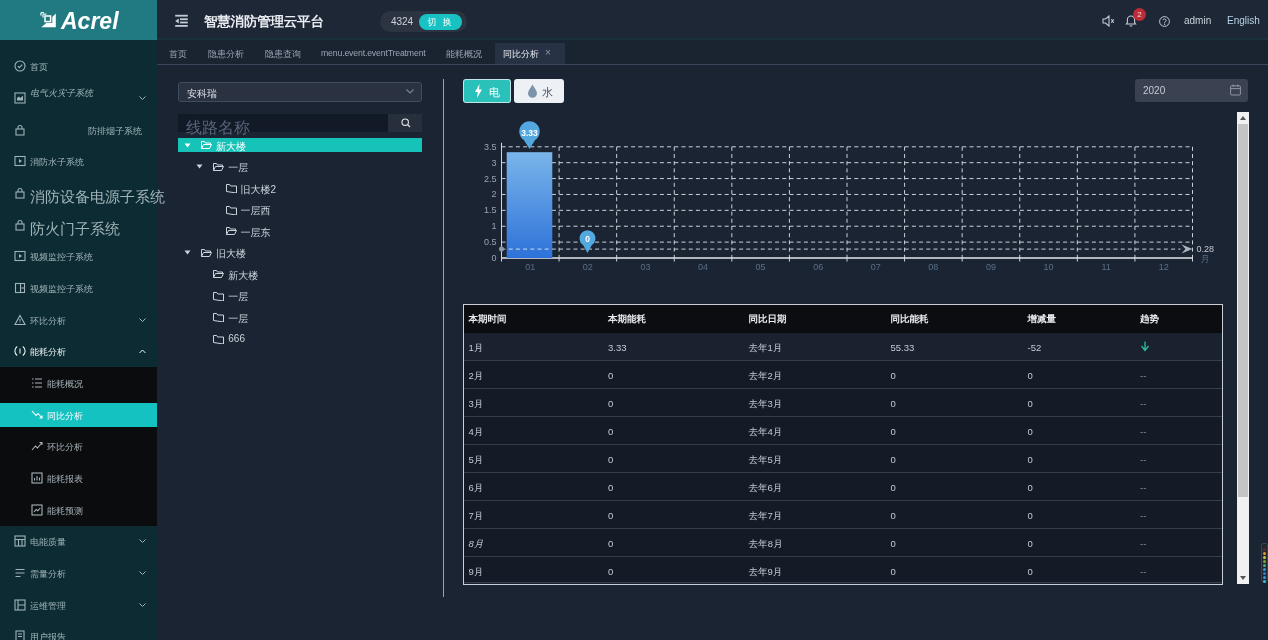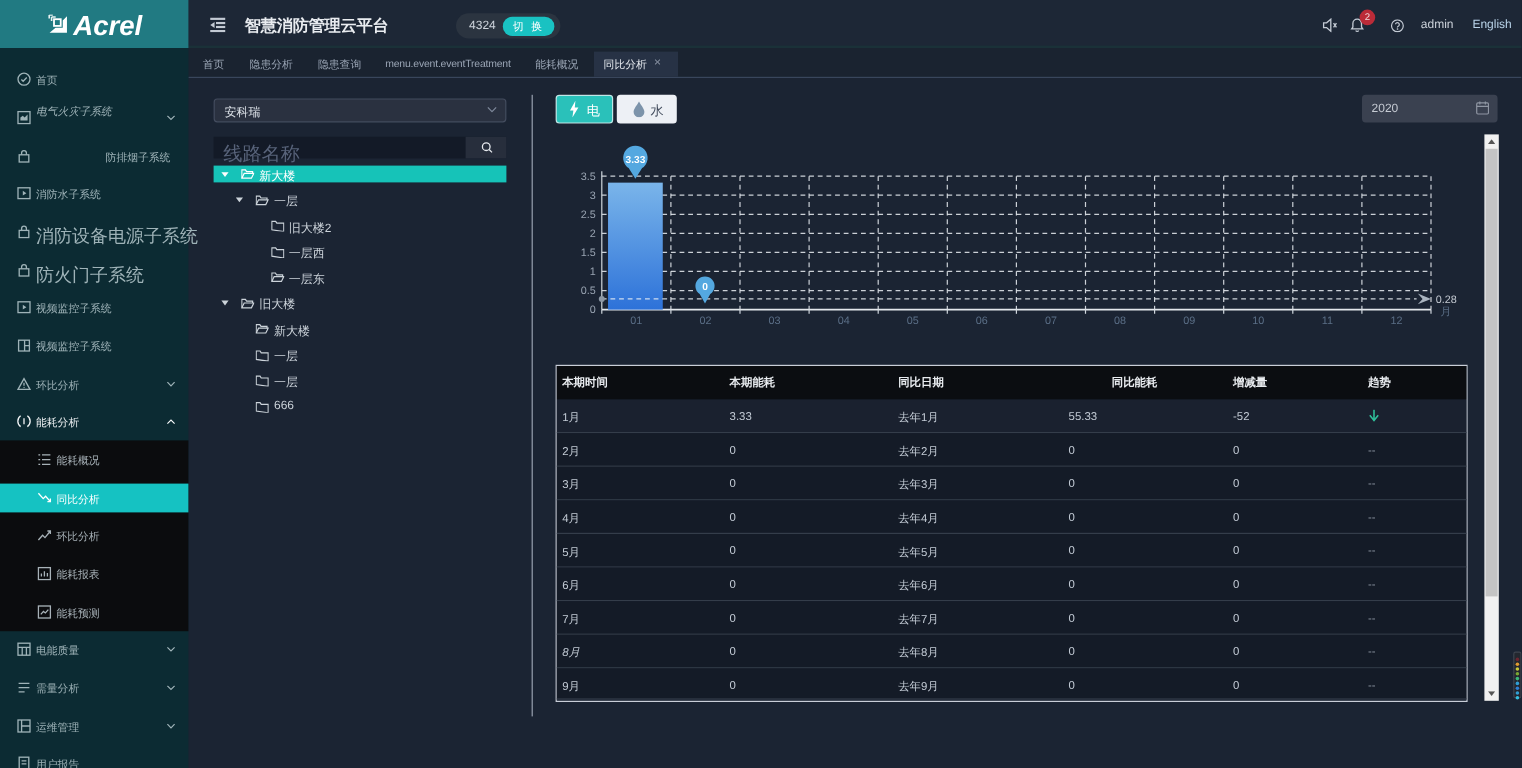--- a/index.html
+++ b/index.html
@@ -339,21 +339,21 @@
     <text x="74.5" y="36" text-anchor="middle" font-size="8.5" fill="#fff" font-weight="bold">3.33</text>
     <path d="M132.5 153 L128.1 145 A8 8 0 1 1 136.9 145 z" fill="#54a8e0"></path>
     <text x="132.5" y="142" text-anchor="middle" font-size="8.5" fill="#fff" font-weight="bold">0</text>
   </svg>
 
 <div class="abs" style="left:462.5px;top:303.5px;width:760px;height:281px;border:1px solid #c9ced8;"></div>
 <div class="abs" style="left:463.5px;top:304.5px;width:758px;height:28px;background:#0b0d11;"></div>
 <div class="abs" style="left:468.5px;top:313px;color:#e8ebef;font-size:9.5px;font-weight:bold;">本期时间</div>
 <div class="abs" style="left:608px;top:313px;color:#e8ebef;font-size:9.5px;font-weight:bold;">本期能耗</div>
 <div class="abs" style="left:748.5px;top:313px;color:#e8ebef;font-size:9.5px;font-weight:bold;">同比日期</div>
-<div class="abs" style="left:890.5px;top:313px;color:#e8ebef;font-size:9.5px;font-weight:bold;margin-left:36px;">同比能耗</div>
+<div class="abs" style="left:890.5px;top:313px;color:#e8ebef;font-size:9.5px;font-weight:bold;">同比能耗</div>
 <div class="abs" style="left:1027.5px;top:313px;color:#e8ebef;font-size:9.5px;font-weight:bold;">增减量</div>
 <div class="abs" style="left:1140px;top:313px;color:#e8ebef;font-size:9.5px;font-weight:bold;">趋势</div>
 <div class="abs" style="left:463.5px;top:332.5px;width:758px;height:28.1px;background:#1a212f;border-bottom:1px solid #343d4a;"></div>
 <div class="abs" style="left:468.5px;top:341.5px;color:#c3cbd5;font-size:9.5px;">1月</div>
 <div class="abs" style="left:608px;top:341.5px;color:#c3cbd5;font-size:9.5px;">3.33</div>
 <div class="abs" style="left:748.5px;top:341.5px;color:#c3cbd5;font-size:9.5px;">去年1月</div>
 <div class="abs" style="left:890.5px;top:341.5px;color:#c3cbd5;font-size:9.5px;">55.33</div>
 <div class="abs" style="left:1027.5px;top:341.5px;color:#c3cbd5;font-size:9.5px;">-52</div>
 <svg class="abs" style="left:1140px;top:340.5px;" width="10" height="11" viewBox="0 0 10 11">
     <path d="M5 0.5 V8 M1.5 5 L5 9.5 L8.5 5" fill="none" stroke="#2fbf9a" stroke-width="1.3"></path>
@@ -396,21 +396,21 @@
 <div class="abs" style="left:463.5px;top:501.1px;width:758px;height:28.1px;background:#141b27;border-bottom:1px solid #343d4a;"></div>
 <div class="abs" style="left:468.5px;top:510.1px;color:#c3cbd5;font-size:9.5px;">7月</div>
 <div class="abs" style="left:608px;top:510.1px;color:#c3cbd5;font-size:9.5px;">0</div>
 <div class="abs" style="left:748.5px;top:510.1px;color:#c3cbd5;font-size:9.5px;">去年7月</div>
 <div class="abs" style="left:890.5px;top:510.1px;color:#c3cbd5;font-size:9.5px;">0</div>
 <div class="abs" style="left:1027.5px;top:510.1px;color:#c3cbd5;font-size:9.5px;">0</div>
 <div class="abs" style="left:1140px;top:510.1px;color:#8a93a0;font-size:9.5px;">--</div>
 <div class="abs" style="left:463.5px;top:529.2px;width:758px;height:28.1px;background:#141b27;border-bottom:1px solid #343d4a;"></div>
 <div class="abs" style="left:468.5px;top:538.2px;color:#c3cbd5;font-size:9.5px;font-style:italic;">8月</div>
 <div class="abs" style="left:608px;top:538.2px;color:#c3cbd5;font-size:9.5px;">0</div>
-<div class="abs" style="left:748.5px;top:538.2px;color:#c3cbd5;font-size:9.5px;">去年8月</div>
+<div class="abs" style="left:748.5px;top:538.2px;color:#c3cbd5;font-size:9.5px;font-family:Liberation Mono, monospace;">去年8月</div>
 <div class="abs" style="left:890.5px;top:538.2px;color:#c3cbd5;font-size:9.5px;">0</div>
 <div class="abs" style="left:1027.5px;top:538.2px;color:#c3cbd5;font-size:9.5px;">0</div>
 <div class="abs" style="left:1140px;top:538.2px;color:#8a93a0;font-size:9.5px;">--</div>
 <div class="abs" style="left:463.5px;top:557.3px;width:758px;height:26.2px;background:#141b27;border-bottom:1px solid #343d4a;"></div>
 <div class="abs" style="left:468.5px;top:566.3px;color:#c3cbd5;font-size:9.5px;">9月</div>
 <div class="abs" style="left:608px;top:566.3px;color:#c3cbd5;font-size:9.5px;">0</div>
 <div class="abs" style="left:748.5px;top:566.3px;color:#c3cbd5;font-size:9.5px;">去年9月</div>
 <div class="abs" style="left:890.5px;top:566.3px;color:#c3cbd5;font-size:9.5px;">0</div>
 <div class="abs" style="left:1027.5px;top:566.3px;color:#c3cbd5;font-size:9.5px;">0</div>
 <div class="abs" style="left:1140px;top:566.3px;color:#8a93a0;font-size:9.5px;">--</div>

